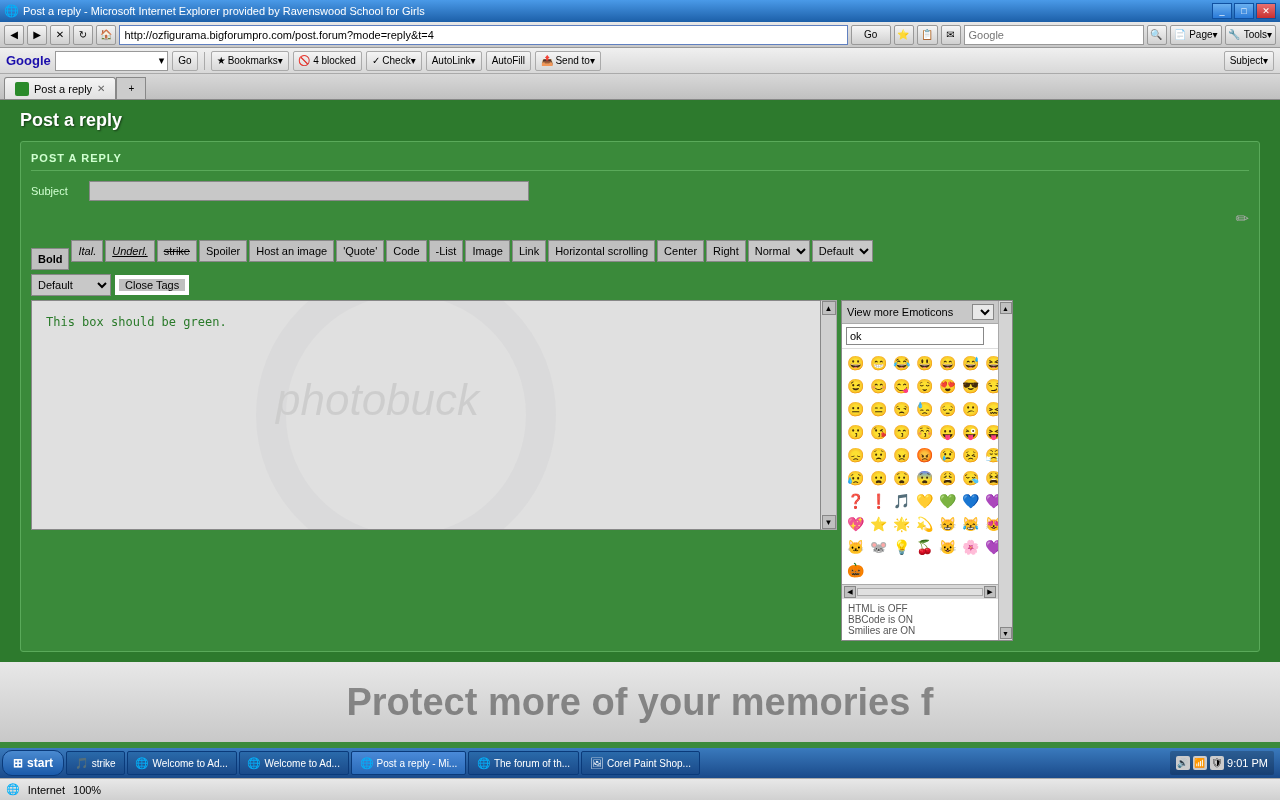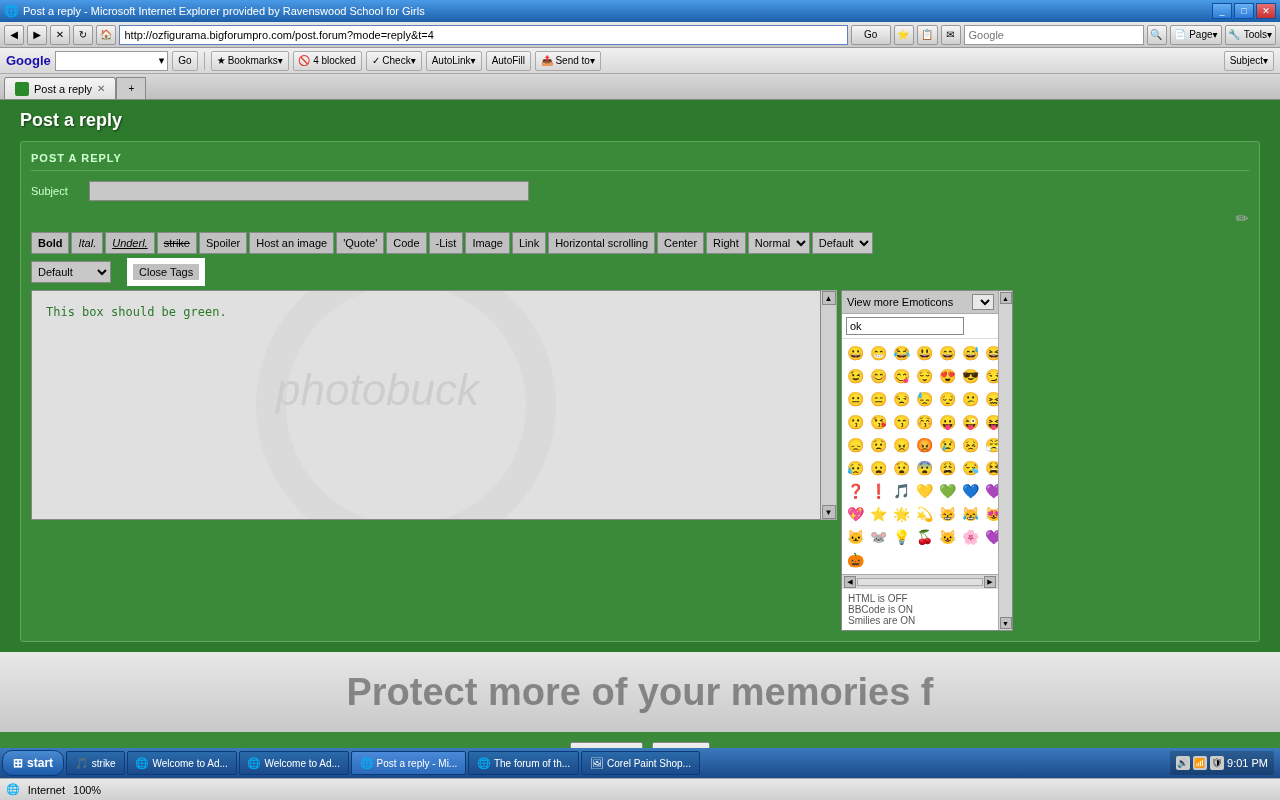--- a/index.html
+++ b/index.html
@@ -183,21 +183,21 @@
 
     .editor-btn {
       height: 22px;
       padding: 0 6px;
       background: #c0c0c0;
       border: 1px solid #888;
       cursor: pointer;
       font-size: 11px;
       display: flex; align-items: center;
     }
-    .editor-btn.bold { font-weight: bold; }
+    .editor-btn.bold { font-weight: bold; margin-top: 16px; }
     .editor-btn.italic { font-style: italic; }
     .editor-btn.underline { text-decoration: underline; font-style: italic; }
     .editor-btn.strike { text-decoration: line-through; }
 
     .editor-select {
       height: 22px;
       border: 1px solid #888;
       background: #c8c8c8;
       font-size: 11px;
       padding: 0 2px;
@@ -205,27 +205,26 @@
     }
 
     .second-toolbar-row {
       display: flex;
       align-items: center;
       gap: 4px;
       margin-bottom: 4px;
     }
 
     .close-tags-btn {
-      height: 28px;
+      height: 20px;
       padding: 0 6px;
       background: #c0c0c0;
-      border: 6px solid #ffffff;
-      cursor: pointer;
-      font-size: 11px;
-      margin-left: 12px;
+      border: 4px solid #ffffff;
+      cursor: pointer;
+      font-size: 11px;
     }
 
     .url-hint {
       color: #a0d0ff;
       font-size: 10px;
       margin-bottom: 4px;
     }
     .emoticon {
       width: 22px; height: 22px;
       display: flex; align-items: center; justify-content: center;
@@ -493,21 +492,21 @@
             </div>
 
             <div style="background:#c8c8c8;display:flex;align-items:center;justify-content:space-between;padding:3px 18px 3px 5px;border-bottom:1px solid #aaa;">
               <span style="font-size:11px;">View more Emoticons</span>
               <select style="font-size:9px;border:1px solid #888;background:#e8e8e8;height:16px;">
                 <option></option>
               </select>
             </div>
 
             <div style="padding:3px 18px 3px 4px;border-bottom:1px solid #ddd;">
-              <input type="text" style="width: 118px; height: 18px; border: 1px solid rgb(136, 136, 136); font-size: 11px; padding: 0px 3px;" value="ok" placeholder="ok">
+              <input type="text" style="width: 138px; height: 18px; border: 1px solid rgb(136, 136, 136); font-size: 11px; padding: 0px 3px;" value="ok" placeholder="ok">
             </div>
 
             <div style="display:grid;grid-template-columns:repeat(7,22px);gap:1px;padding:3px 18px 3px 3px;background:white;">
               <span class="emoticon">😀</span>
               <span class="emoticon">😁</span>
               <span class="emoticon">😂</span>
               <span class="emoticon">😃</span>
               <span class="emoticon">😄</span>
               <span class="emoticon">😅</span>
               <span class="emoticon">😆</span>

